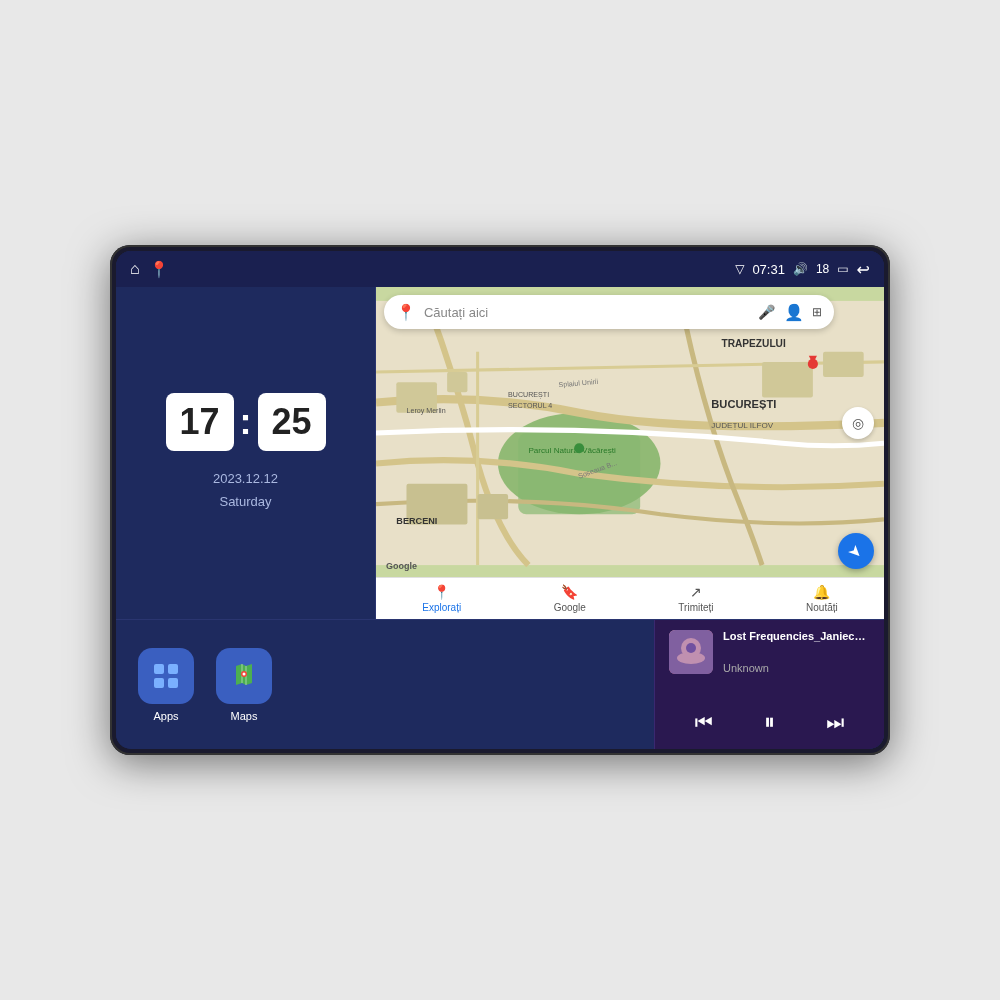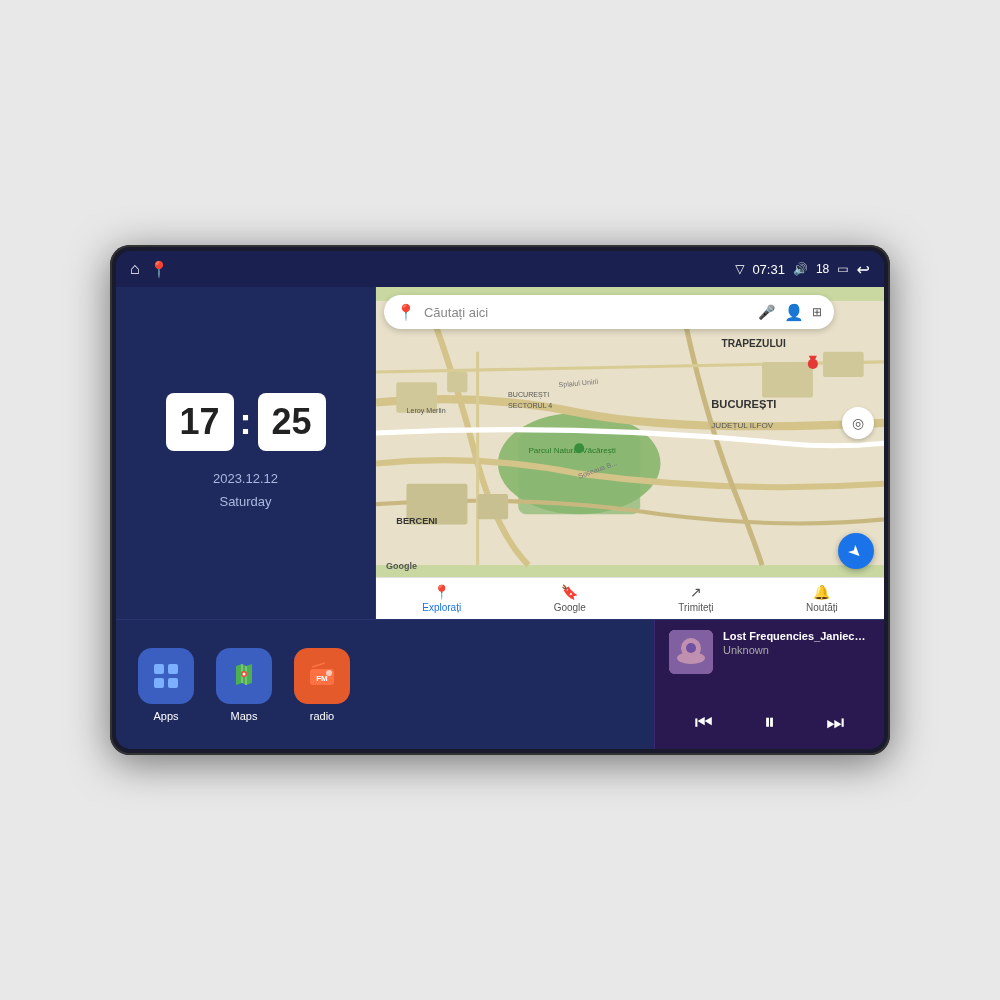--- a/index.html
+++ b/index.html
@@ -276,21 +276,21 @@
       color: white;
       font-size: 11px;
       font-weight: 600;
       white-space: nowrap;
       overflow: hidden;
       text-overflow: ellipsis;
     }
     .media-artist {
       color: #aaa;
       font-size: 11px;
-      margin-top: 2px;
+      margin-top: 20px;
     }
     .media-controls {
       display: flex;
       align-items: center;
       justify-content: space-around;
     }
     .media-btn {
       color: white;
       font-size: 20px;
       cursor: pointer;
@@ -490,31 +490,20 @@
                 <path d="M 7 5 L 13 3 L 17 5 L 23 3 L 23 22 L 17 24 L 13 22 L 7 24 Z" fill="#4caf50"></path>
                 <path d="M 13 3 L 13 22" stroke="white" stroke-width="0.5" fill="none"></path>
                 <path d="M 17 5 L 17 24" stroke="white" stroke-width="0.5" fill="none"></path>
                 <circle cx="15" cy="13" r="3" fill="#f44336"></circle>
                 <circle cx="15" cy="13" r="1.5" fill="white"></circle>
               </svg>
             </div>
             <span class="app-label">Maps</span>
           </div>
 
-          <div class="app-item">
-            <div class="app-icon icon-radio">
-              <svg width="30" height="30" viewBox="0 0 30 30">
-                <rect x="3" y="8" width="24" height="16" rx="3" fill="#ff7043"></rect>
-                <text x="15" y="20" text-anchor="middle" font-size="8" fill="white" font-weight="bold">FM</text>
-                <circle cx="22" cy="12" r="3" fill="#ffccbc"></circle>
-                <line x1="5" y1="6" x2="18" y2="2" stroke="#ff7043" stroke-width="1.5"></line>
-              </svg>
-            </div>
-            <span class="app-label">radio</span>
-          </div>
 
 
         </div>
 
         <div class="media-player">
           <div class="media-top">
             <div class="media-thumb">
               <svg width="44" height="44" viewBox="0 0 44 44">
                 <rect width="44" height="44" fill="#8060a0"></rect>
                 <circle cx="22" cy="18" r="10" fill="#c090b0"></circle>

